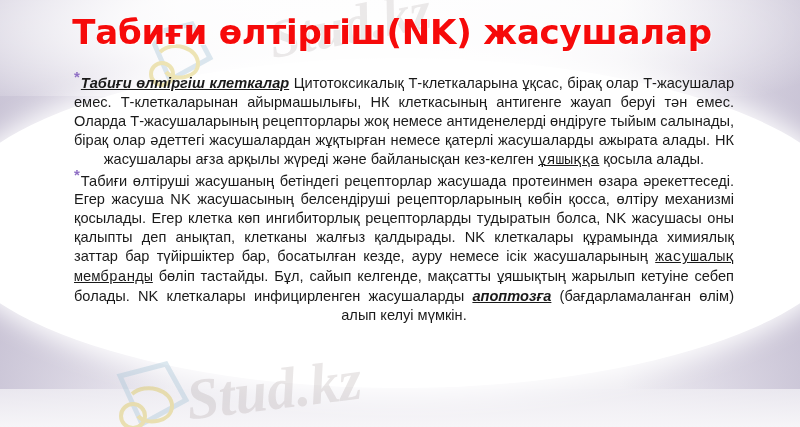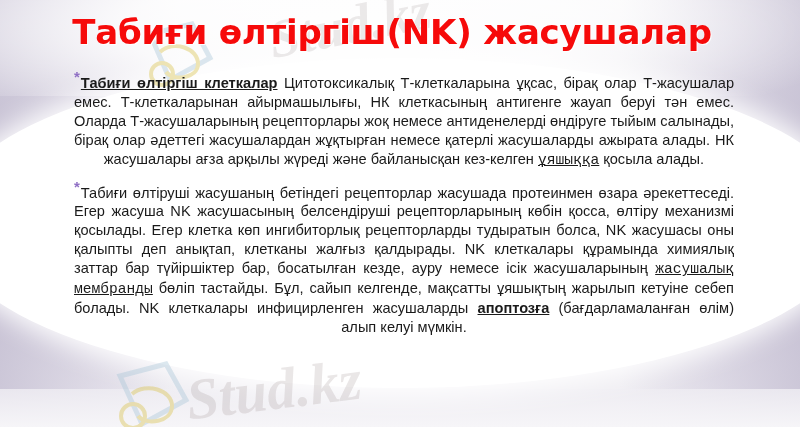--- a/index.html
+++ b/index.html
@@ -176,23 +176,23 @@
     margin-right: 1px;
   }
   .para.p1 {
     text-align: justify;
     text-align-last: center;
     text-indent: 0;
   }
   .para.p2 {
     text-align: justify;
     text-align-last: center;
-    margin-top: 14px;
-  }
-  .bu { font-weight: 700; text-decoration: underline; }
+    margin-top: 2px;
+  }
+  .bu { font-weight: 700; text-decoration: underline; font-style: italic; }
   .u  { text-decoration: underline; font-family: Liberation Mono, monospace; }
 </style>
 </head>
 <body>
 
 <div id="slide">
 
   <div class="bg-left-band"></div>
   <div class="bg-right-band"></div>
   <div class="bg-sheen"></div>

